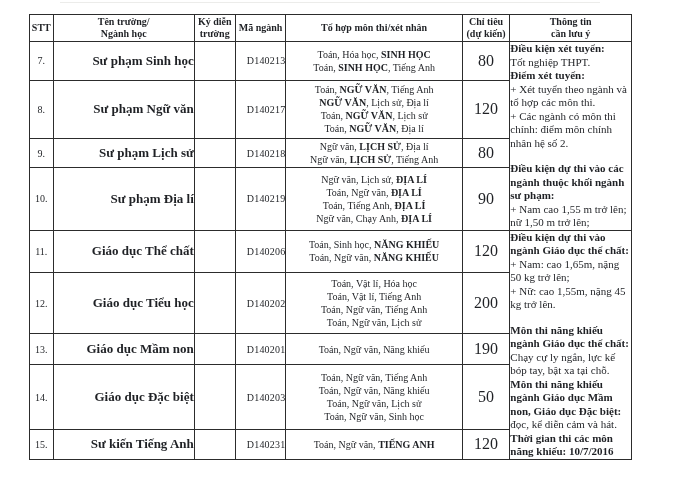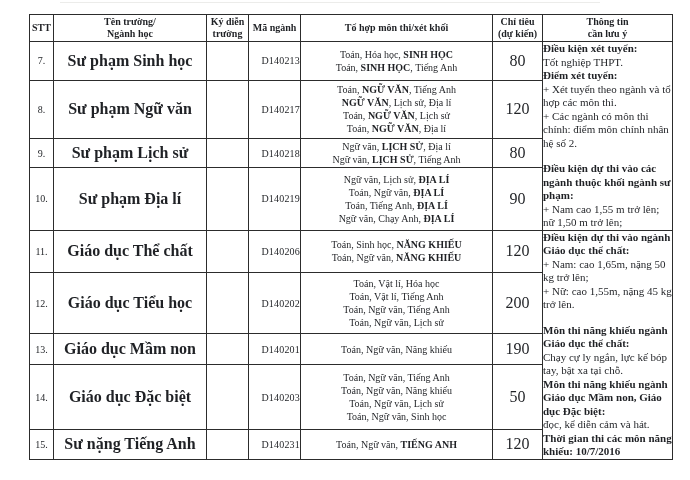--- a/index.html
+++ b/index.html
@@ -1,36 +1,36 @@
 <!DOCTYPE html>
 <html><head>
 <meta charset="utf-8">
 <style>
   html,body{margin:0;padding:0;}
   body{
     width:690px;height:480px;background:#ffffff;overflow:hidden;
     font-family:"Liberation Serif","DejaVu Serif",serif;
   }
-  .page{position:relative;width:690px;height:480px;background:#ffffff;color:#1f2125;}
+  .page{position:relative;width:632px;height:480px;background:#ffffff;color:#1f2125;}
   .scan-noise{position:absolute;top:2px;left:60px;width:540px;height:1px;background:#ececea;}
   table.adm{
     position:absolute;left:29px;top:14px;
     border-collapse:collapse;table-layout:fixed;
     color:#1f2125;
   }
   table.adm td, table.adm th{
     border:1px solid #2c2c2c;
     padding:0;overflow:hidden;vertical-align:middle;
   }
   th.col-header{
     font-size:10px;font-weight:bold;line-height:12px;
     text-align:center;white-space:pre-line;padding:1px 1px;
   }
   td.c-stt{text-align:center;font-size:10px;}
-  td.c-name{font-weight:bold;font-size:16px;padding-left:9px;text-align:center;}
+  td.c-name{font-weight:bold;font-size:13px;padding-left:9px;text-align:right;}
   td.c-school{}
   td.c-major{text-align:right;font-size:10px;letter-spacing:.2px;}
   td.c-combos{text-align:center;}
   .combo-line{font-size:10px;line-height:13px;text-align:center;}
   .combo-line b{font-size:10px;}
   td.c-quota{text-align:center;font-size:16px;}
   td.c-notes{
     vertical-align:top;text-align:left;
     font-size:11px;line-height:13.5px;
     padding:2px 3px 2px 5px;
@@ -54,21 +54,21 @@
         <col style="width: 130px;">
       </colgroup>
     <thead>
         <tr style="height: 27px;">
           <th class="col-header">STT</th>
           <th class="col-header">Tên trường/
 Ngành học</th>
           <th class="col-header">Ký diễn
 trường</th>
           <th class="col-header">Mã ngành</th>
-          <th class="col-header">Tổ hợp môn thi/xét khối</th>
+          <th class="col-header">Tổ hợp môn thi/xét nhân</th>
           <th class="col-header">Chỉ tiêu
 (dự kiến)</th>
           <th class="col-header">Thông tin
 cần lưu ý</th>
         </tr>
       </thead>
     <tbody>
         <tr style="height: 37px;">
           <td class="c-stt">7.</td>
           <td class="c-name">Sư phạm Sinh học</td>
@@ -180,21 +180,21 @@
           <td class="c-combos">
             <div class="combo-line"><span>Toán, Ngữ văn, Tiếng Anh</span></div>
             <div class="combo-line"><span>Toán, Ngữ văn, Năng khiếu</span></div>
             <div class="combo-line"><span>Toán, Ngữ văn, Lịch sử</span></div>
             <div class="combo-line"><span>Toán, Ngữ văn, Sinh học</span></div>
           </td>
           <td class="c-quota">50</td>
         </tr>
         <tr style="height: 28px;">
           <td class="c-stt">15.</td>
-          <td class="c-name">Sư nặng Tiếng Anh</td>
+          <td class="c-name">Sư kiến Tiếng Anh</td>
           <td class="c-school"></td>
           <td class="c-major">D140231</td>
           <td class="c-combos">
             <div class="combo-line"><span>Toán, Ngữ văn, </span><b>TIẾNG ANH</b></div>
           </td>
           <td class="c-quota">120</td>
         </tr>
       </tbody>
   </table>
 </div>

